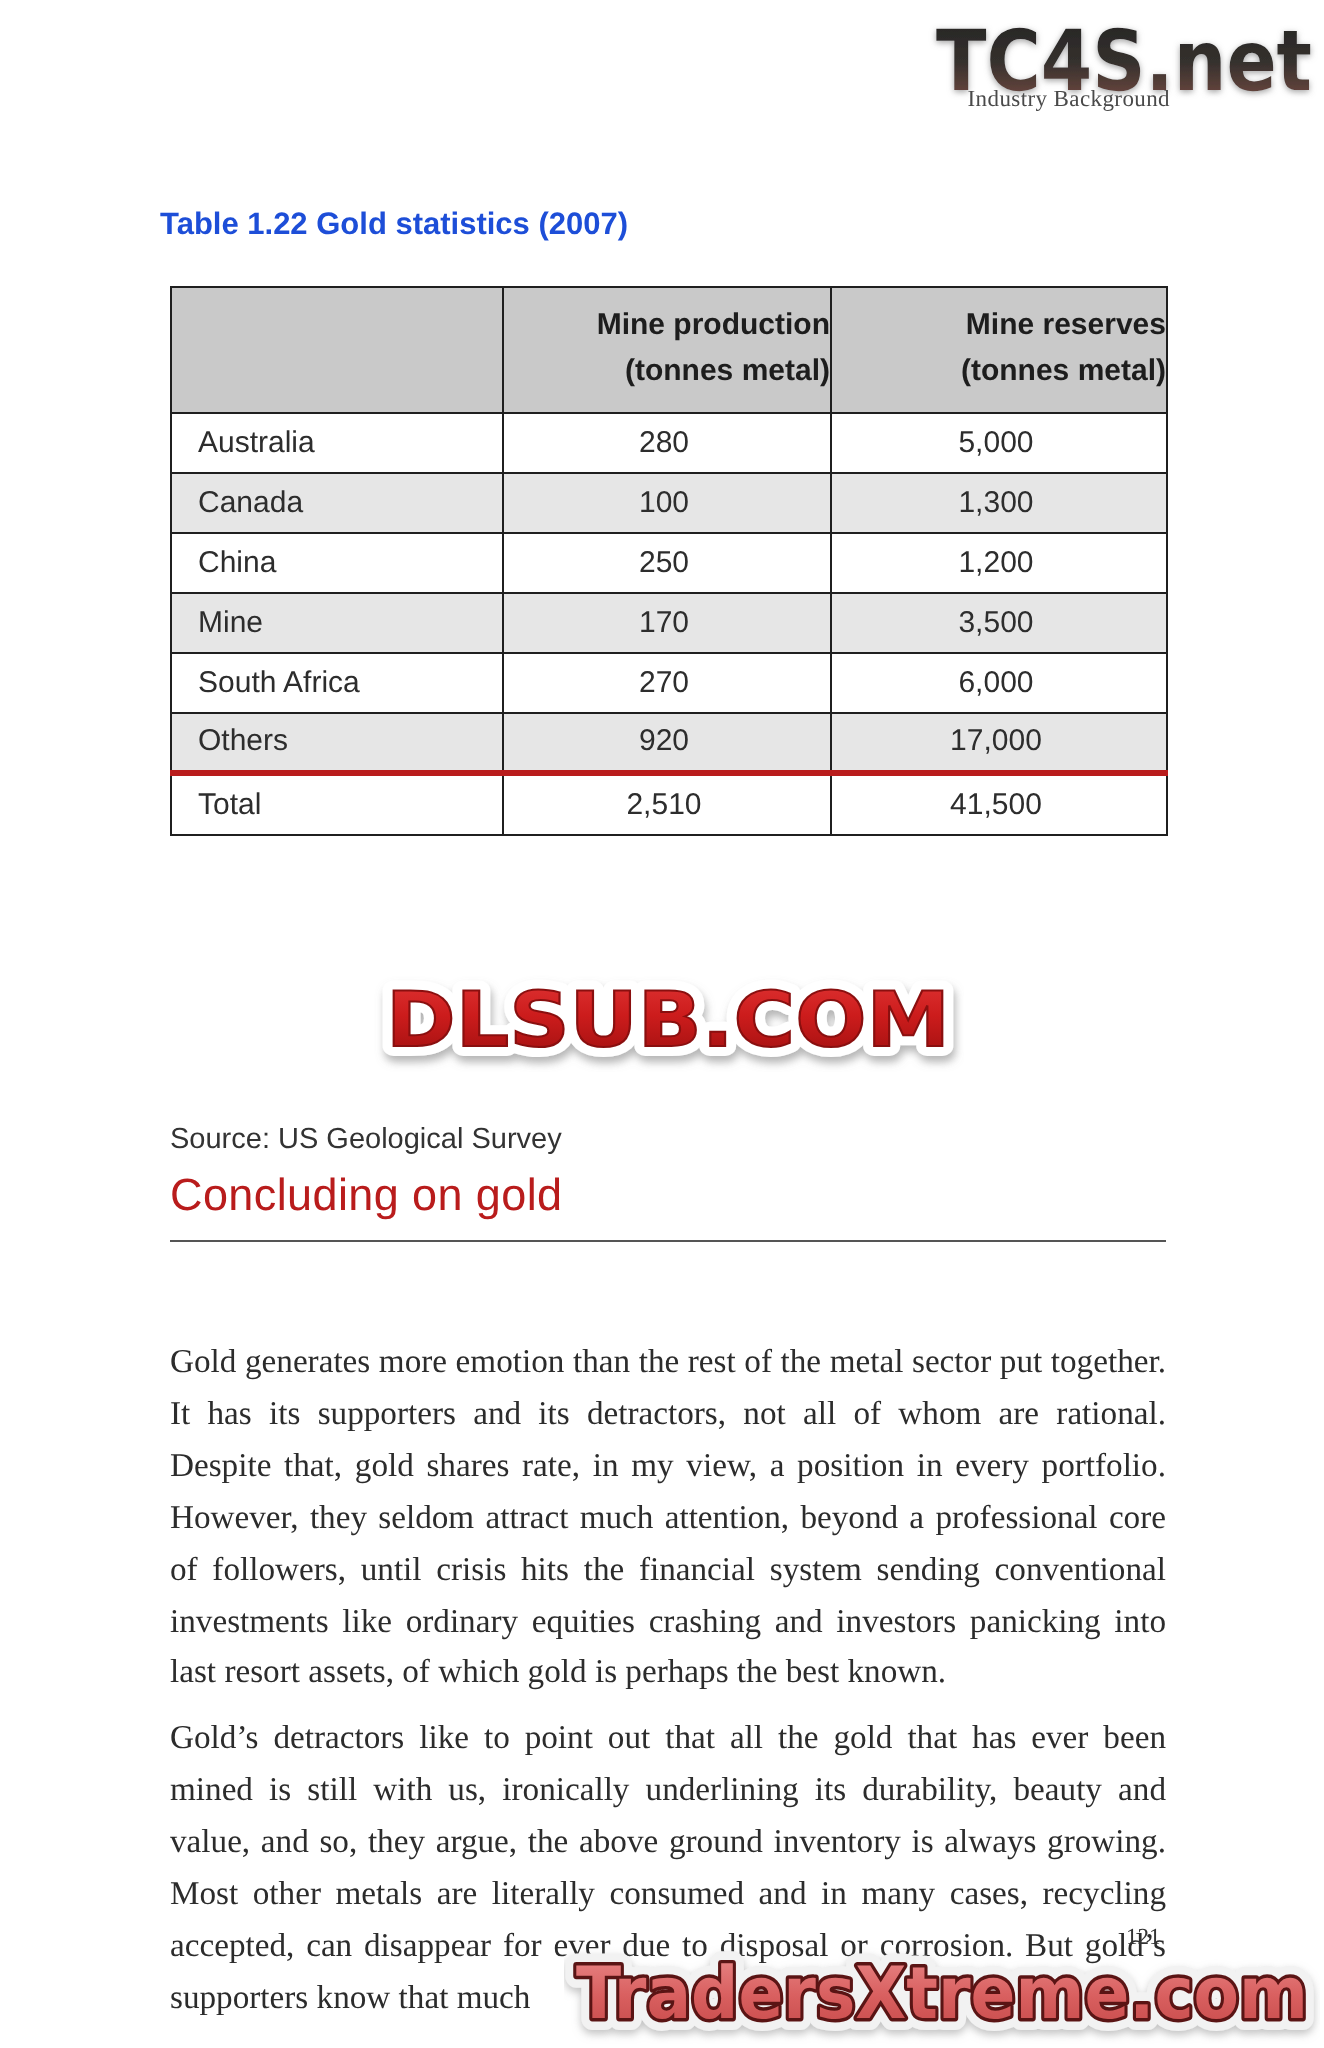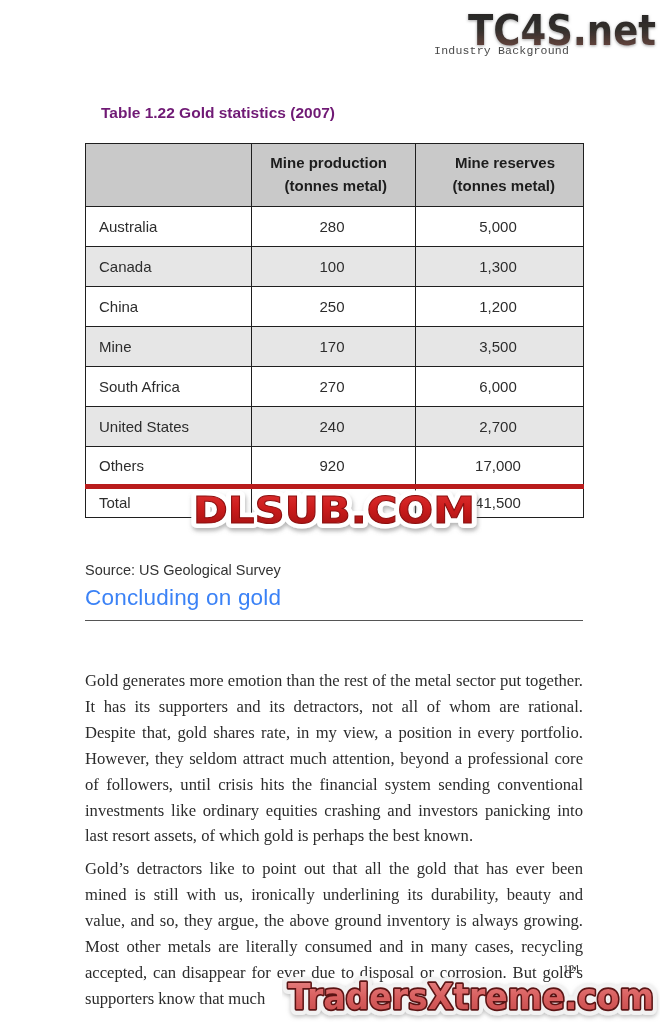--- a/index.html
+++ b/index.html
@@ -9,64 +9,64 @@
     width: 662px;
     height: 1024px;
     background: #ffffff;
     overflow: hidden;
     font-family: "Liberation Sans", sans-serif;
   }
 
   
   .logo-wrap { position: absolute; top: 6px; right: 2px; width: 196px; height: 48px; }
   .section-label {
-    position: absolute; top: 44px; right: 93px;
-    font-family: Liberation Mono, monospace;
+    position: absolute; top: 44px; right: 77px;
+    font-family: Liberation Serif, serif;
     font-size: 11.5px; color: #4a4a4a; letter-spacing: 0.2px; padding-left: 27px;
   }
 
   
   .table-title {
-    position: absolute; top: 104px; left: 101px;
-    font-family: "Liberation Sans", sans-serif;
-    font-weight: bold; font-size: 15.5px; color: #701a75;
+    position: absolute; top: 104px; left: 80px;
+    font-family: "Liberation Sans", sans-serif;
+    font-weight: bold; font-size: 15.5px; color: #1d4ed8;
   }
   .gold-table {
     position: absolute; top: 143px; left: 85px;
     width: 498px; border-collapse: collapse; table-layout: fixed;
     font-family: "Liberation Sans", sans-serif;
   }
   .gold-table col.c1 { width: 166px; }
   .gold-table col.c2 { width: 164px; }
   .gold-table col.c3 { width: 168px; }
   .gold-table th, .gold-table td { border: 1px solid #1f1f1f; }
   .gold-table thead th {
     background: #c9c9c9; text-align: right; vertical-align: middle;
     font-weight: bold; font-size: 15px; color: #1d1d1d;
-    line-height: 1.5; padding: 8px 28px 9px 8px; height: 54px;
+    line-height: 1.5; padding: 8px 0 9px 8px; height: 54px;
   }
   .gold-table td {
-    font-size: 15px; color: #2d2d2d; height: 40px;
+    font-size: 15px; color: #2d2d2d; height: 30px;
     padding: 4px 16px 5px 13px; background: #ffffff;
   }
   .gold-table td.num { text-align: center; }
   .gold-table tbody tr:nth-child(even) td { background: #e6e6e6; }
-  .gold-table tfoot td { border-top: 5px solid #b91c1c; background: #ffffff; height: 31px; }
+  .gold-table tfoot td { border-top: 3px solid #b91c1c; background: #ffffff; height: 31px; }
 
   .source-line {
     position: absolute; top: 562px; left: 85px;
     font-family: "Liberation Sans", sans-serif;
     font-size: 14.5px; color: #333333;
   }
 
   
   .section-heading {
     position: absolute; top: 585px; left: 85px; width: 498px;
     font-family: "Liberation Sans", sans-serif;
-    font-size: 22.5px; font-weight: 400; color: #3b82f6; letter-spacing: 0.2px;
+    font-size: 22.5px; font-weight: 400; color: #b91c1c; letter-spacing: 0.2px;
   }
   .heading-rule {
     position: absolute; top: 620px; left: 85px; width: 498px;
     border: none; border-top: 1.4px solid #555555;
   }
   .body-copy {
     position: absolute; top: 668px; left: 85px; width: 498px;
     font-family: "Liberation Serif", serif;
     font-size: 16.6px; line-height: 25.9px; color: #2c2c2c;
     text-align: justify;
@@ -144,25 +144,20 @@
       </tr>
       <tr>
         <td>Mine</td>
         <td class="num">170</td>
         <td class="num">3,500</td>
       </tr>
       <tr>
         <td>South Africa</td>
         <td class="num">270</td>
         <td class="num">6,000</td>
-      </tr>
-      <tr>
-        <td>United States</td>
-        <td class="num">240</td>
-        <td class="num">2,700</td>
       </tr>
       <tr>
         <td>Others</td>
         <td class="num">920</td>
         <td class="num">17,000</td>
       </tr>
     </tbody>
     <tfoot>
       <tr>
         <td>Total</td>

